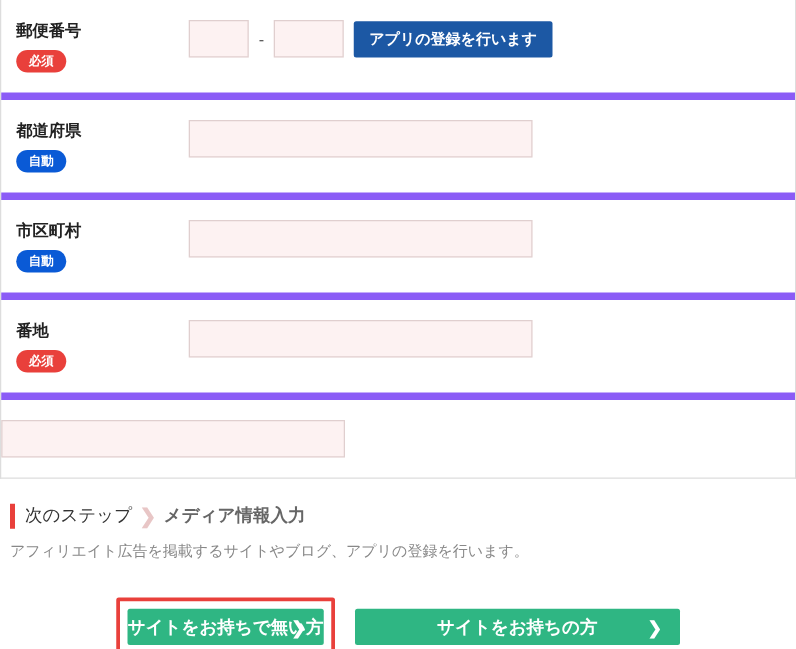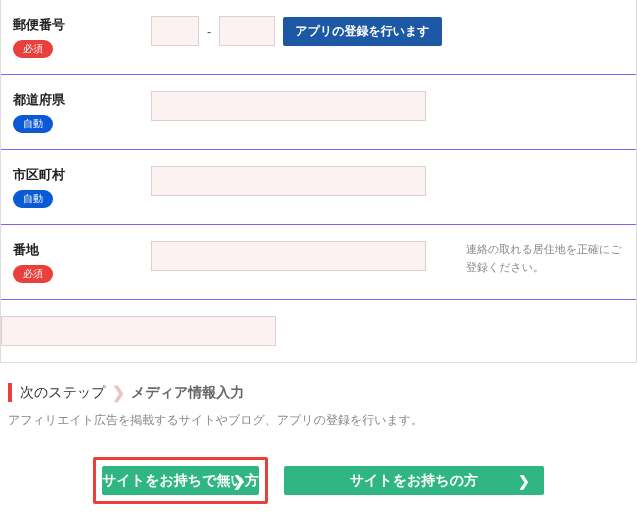--- a/index.html
+++ b/index.html
@@ -10,21 +10,21 @@
     font-size: 13px;
     width: 637px;
   }
   .form-container {
     border: 1px solid #ddd;
     border-top: none;
     margin: 0;
   }
   .form-row {
     display: flex;
-    border-top: 1px solid #8b5cf6;
+    border-top: 6px solid #8b5cf6;
     padding: 16px 0;
     align-items: flex-start;
   }
   .form-row:first-child { border-top: none; }
   .label-col {
     width: 150px;
     padding-left: 12px;
     display: flex;
     flex-direction: column;
     align-items: flex-start;
@@ -34,21 +34,21 @@
     font-size: 13px;
     font-weight: bold;
     color: #222;
   }
   .badge {
     display: inline-block;
     border-radius: 10px;
     font-size: 10px;
     padding: 2px 10px;
     color: #fff;
-    font-weight: normal;
+    font-weight: bold;
   }
   .badge-required { background: #e9403b; }
   .badge-auto { background: #0a5ad6; }
   .badge-optional { background: #9a9a9a; }
   .input-col {
     flex: 1;
     display: flex;
     align-items: center;
     gap: 8px;
     padding-right: 12px;
@@ -185,21 +185,20 @@
   </div>
 
   <div class="form-row">
     <div class="label-col">
       <span class="label-text">番地</span>
       <span class="badge badge-required">必須</span>
     </div>
     <div class="input-col">
       <input class="input-text input-wide" style="">
     </div>
-    <div class="hint-col">連絡の取れる居住地を正確にご登録ください。</div>
   </div>
 
   <div class="form-row">
     <div class="input-col">
       <input class="input-text input-wide" style="">
     </div>
   </div>
 
 </div>
 

